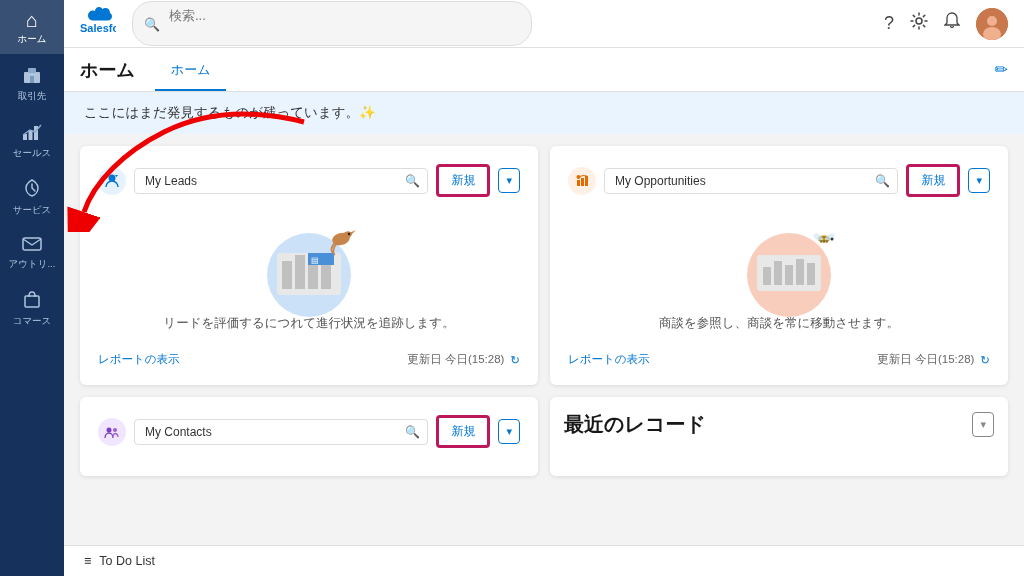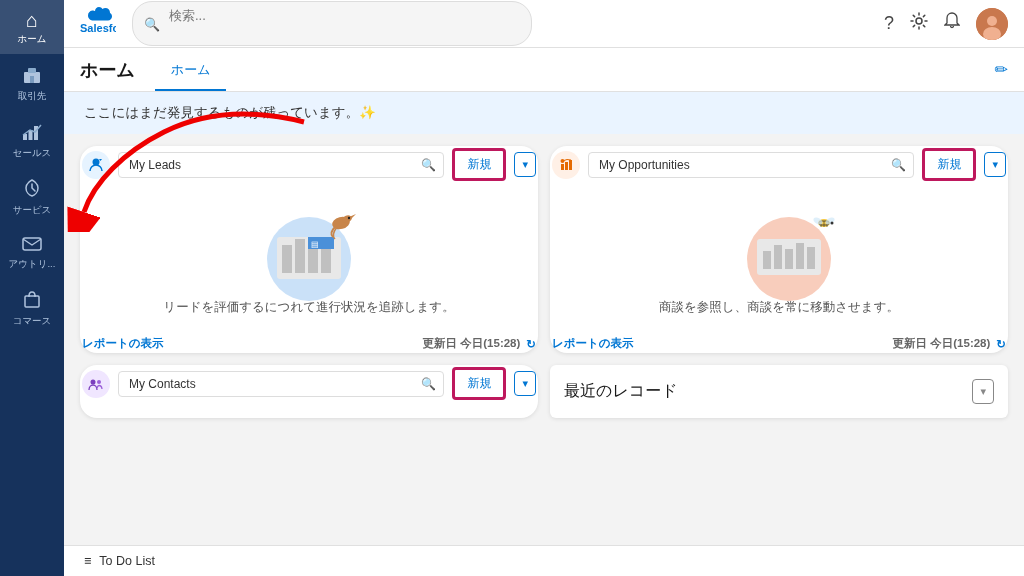--- a/index.html
+++ b/index.html
@@ -180,25 +180,25 @@
 
     
     .cards-row {
       display: grid;
       grid-template-columns: 1fr 1fr;
       gap: 12px;
     }
 
     .card {
       background: #fff;
-      border-radius: 17px;
+      border-radius: 6px;
       box-shadow: 0 1px 4px rgba(0,0,0,0.1);
       display: flex;
       flex-direction: column;
-      padding: 2px;
+      padding: 18px;
     }
     .card-header {
       display: flex;
       align-items: center;
       gap: 8px;
       margin-bottom: 10px;
     }
     .card-icon {
       width: 28px;
       height: 28px;
@@ -270,21 +270,20 @@
       font-size: 12.5px;
       color: #555;
       text-align: center;
     }
     .card-footer {
       display: flex;
       align-items: center;
       justify-content: space-between;
       margin-top: 10px;
       font-size: 11.5px;
-      font-weight: bold;
     }
     .card-footer-link {
       color: #0176d3;
       cursor: pointer;
       text-decoration: none;
     }
     .card-footer-right {
       color: #666;
       display: flex;
       align-items: center;
@@ -306,22 +305,22 @@
       border-radius: 6px;
       box-shadow: 0 1px 4px rgba(0,0,0,0.1);
       padding: 14px;
     }
     .recent-header {
       display: flex;
       align-items: center;
       justify-content: space-between;
     }
     .recent-title {
-      font-size: 16px;
-      font-weight: 400;
+      font-size: 20px;
+      font-weight: 700;
       color: #181818;
     }
 
     
     .todo-bar {
       background: #fff;
       border-top: 1px solid #e0e0e0;
       padding: 8px 20px;
       font-size: 12.5px;
       color: #333;

